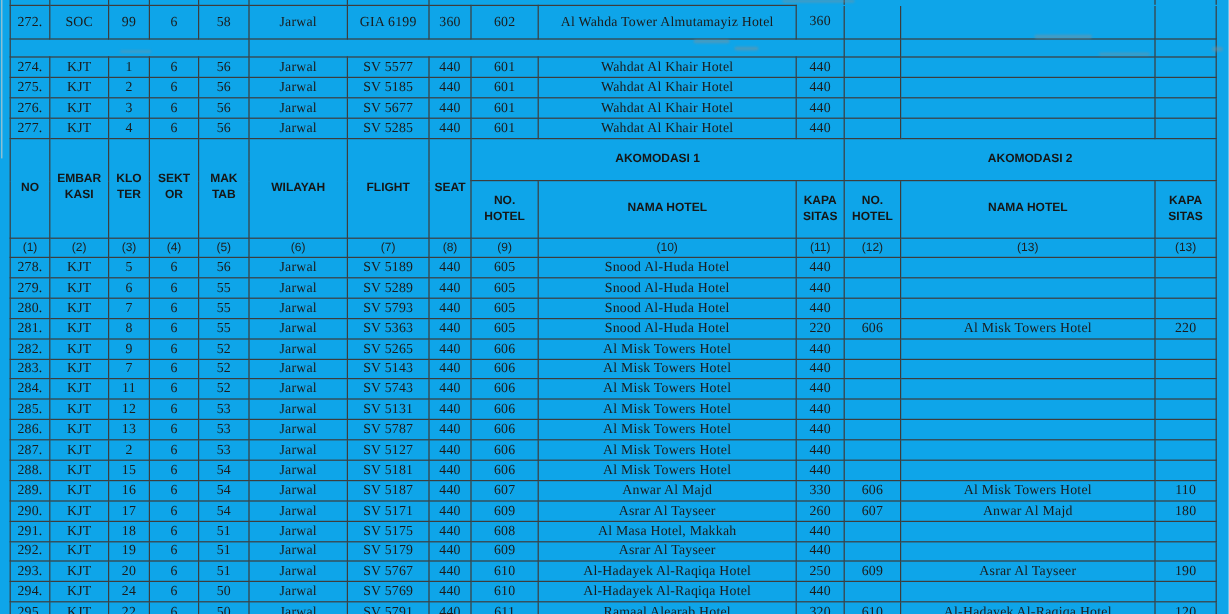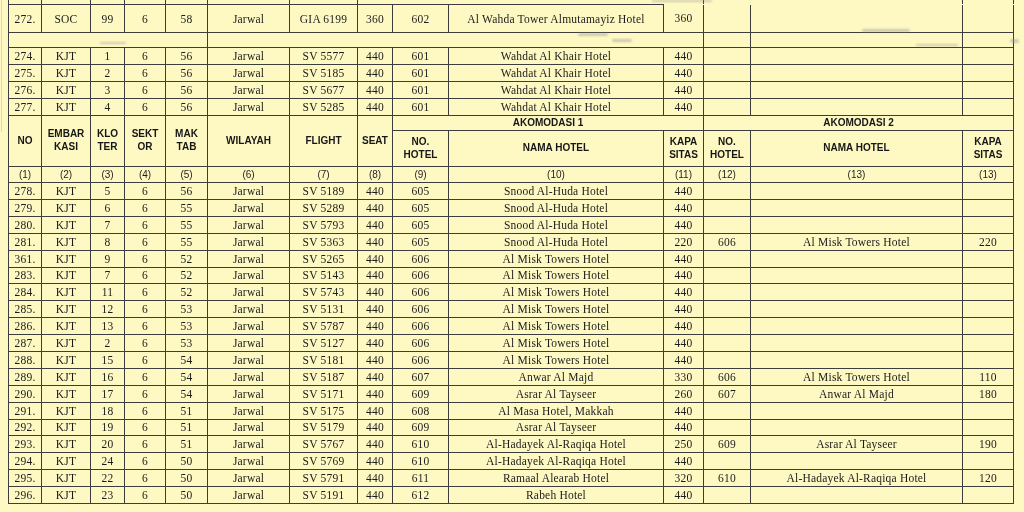--- a/index.html
+++ b/index.html
@@ -1,38 +1,38 @@
 <!DOCTYPE html>
 <html><head>
 <meta charset="utf-8">
 <style>
   html,body { margin:0; padding:0; background:#ffffff; }
   .page {
     position:relative; width:1024px; height:512px;
-    background:#fef9c3; overflow:hidden;
+    background:#0ea5e9; overflow:hidden;
     font-family:"Liberation Serif", serif;
     color:#1b1b1b;
   }
   table.manifest {
     position:absolute; left:8px; top:4px;
     border-collapse:collapse; table-layout:fixed;
   }
   table.manifest td, table.manifest th {
     border:1px solid #3d3d3d;
     vertical-align:middle; text-align:center;
     overflow:hidden; white-space:nowrap;
     padding:0 2px; box-sizing:border-box;
   }
   table.manifest td {
     font-size:11.5px; letter-spacing:.2px; color:#1b1b1b;
   }
   table.manifest th {
     font-family:"Liberation Sans", sans-serif;
     font-weight:700; font-size:10px; line-height:1.25;
-    white-space:pre-line; color:#161616; padding:1px 2px;
+    white-space:pre-line; color:#161616; padding:11px 2px;
   }
   tr.data-row   { height:16.9px; }
   tr.row-first  { height:28px; }
   tr.row-first td.no-top { border-top:none; }
   tr.divider-row { height:15px; }
   tr.group-row   { height:15px; }
   tr.subhead-row { height:36px;margin-left:24px; }
   tr.nums-row    { height:16px; }
   tr.nums-row td {
     font-family:"Liberation Sans", sans-serif;
@@ -280,21 +280,21 @@
           <td>SV 5363</td>
           <td>440</td>
           <td>605</td>
           <td>Snood Al-Huda Hotel</td>
           <td>220</td>
           <td>606</td>
           <td>Al Misk Towers Hotel</td>
           <td>220</td>
         </tr>
         <tr class="data-row">
-          <td>361.</td>
+          <td>282.</td>
           <td>KJT</td>
           <td>9</td>
           <td>6</td>
           <td>52</td>
           <td>Jarwal</td>
           <td>SV 5265</td>
           <td>440</td>
           <td>606</td>
           <td>Al Misk Towers Hotel</td>
           <td>440</td>

